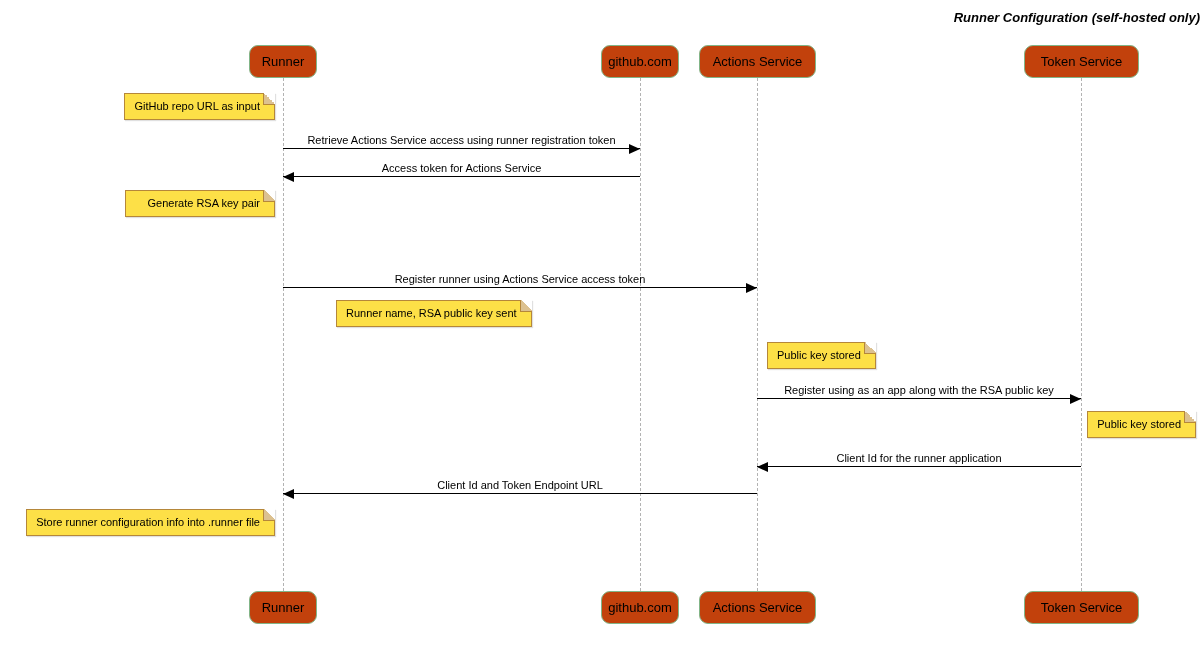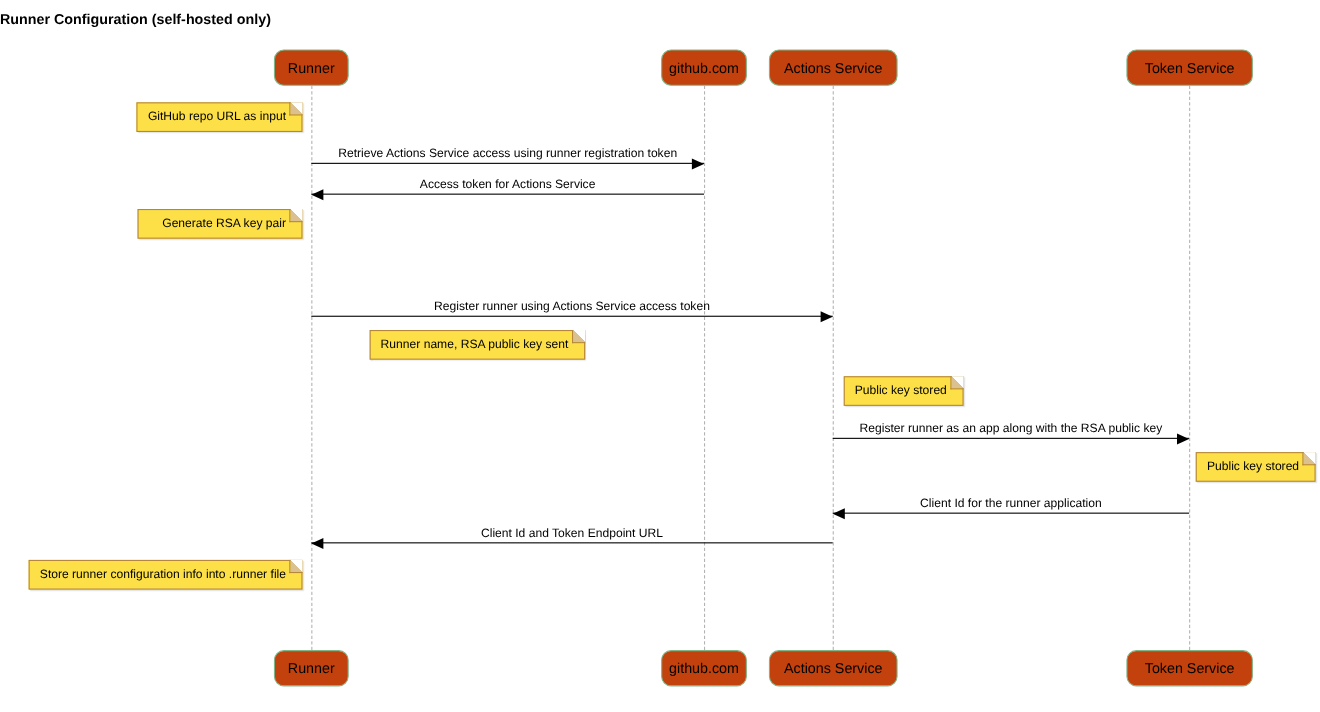--- a/index.html
+++ b/index.html
@@ -11,23 +11,24 @@
   .canvas {
     position: relative;
     width: 1200px;
     height: 647px;
     background: #ffffff;
     overflow: hidden;
   }
   .diagram-title {
     position: absolute;
     top: 10px; left: 0; width: 1200px;
-    text-align: left;
+    text-align: right;
     font-size: 13px;
     font-weight: bold;
+    font-style: italic;
   }
   .lifeline {
     position: absolute;
     top: 78px;
     height: 513px;
     width: 0;
     border-left: 1px dashed #b3b3b3;
     z-index: 0;
   }
   .participant {
@@ -155,21 +156,21 @@
       <span class="arrowhead dir-left"></span>
     </div>
   </div>
   <div class="message" style="left:283px; top:272px; width:474px;">
     <div class="msg-label">Register runner using Actions Service access token</div>
     <div class="msg-line">
       <span class="arrowhead dir-right"></span>
     </div>
   </div>
   <div class="message" style="left:757px; top:383px; width:324px;">
-    <div class="msg-label">Register runner as an app along with the RSA public key</div>
+    <div class="msg-label">Register using as an app along with the RSA public key</div>
     <div class="msg-line">
       <span class="arrowhead dir-right"></span>
     </div>
   </div>
   <div class="message" style="left:757px; top:451px; width:324px;">
     <div class="msg-label">Client Id for the runner application</div>
     <div class="msg-line">
       <span class="arrowhead dir-left"></span>
     </div>
   </div>

